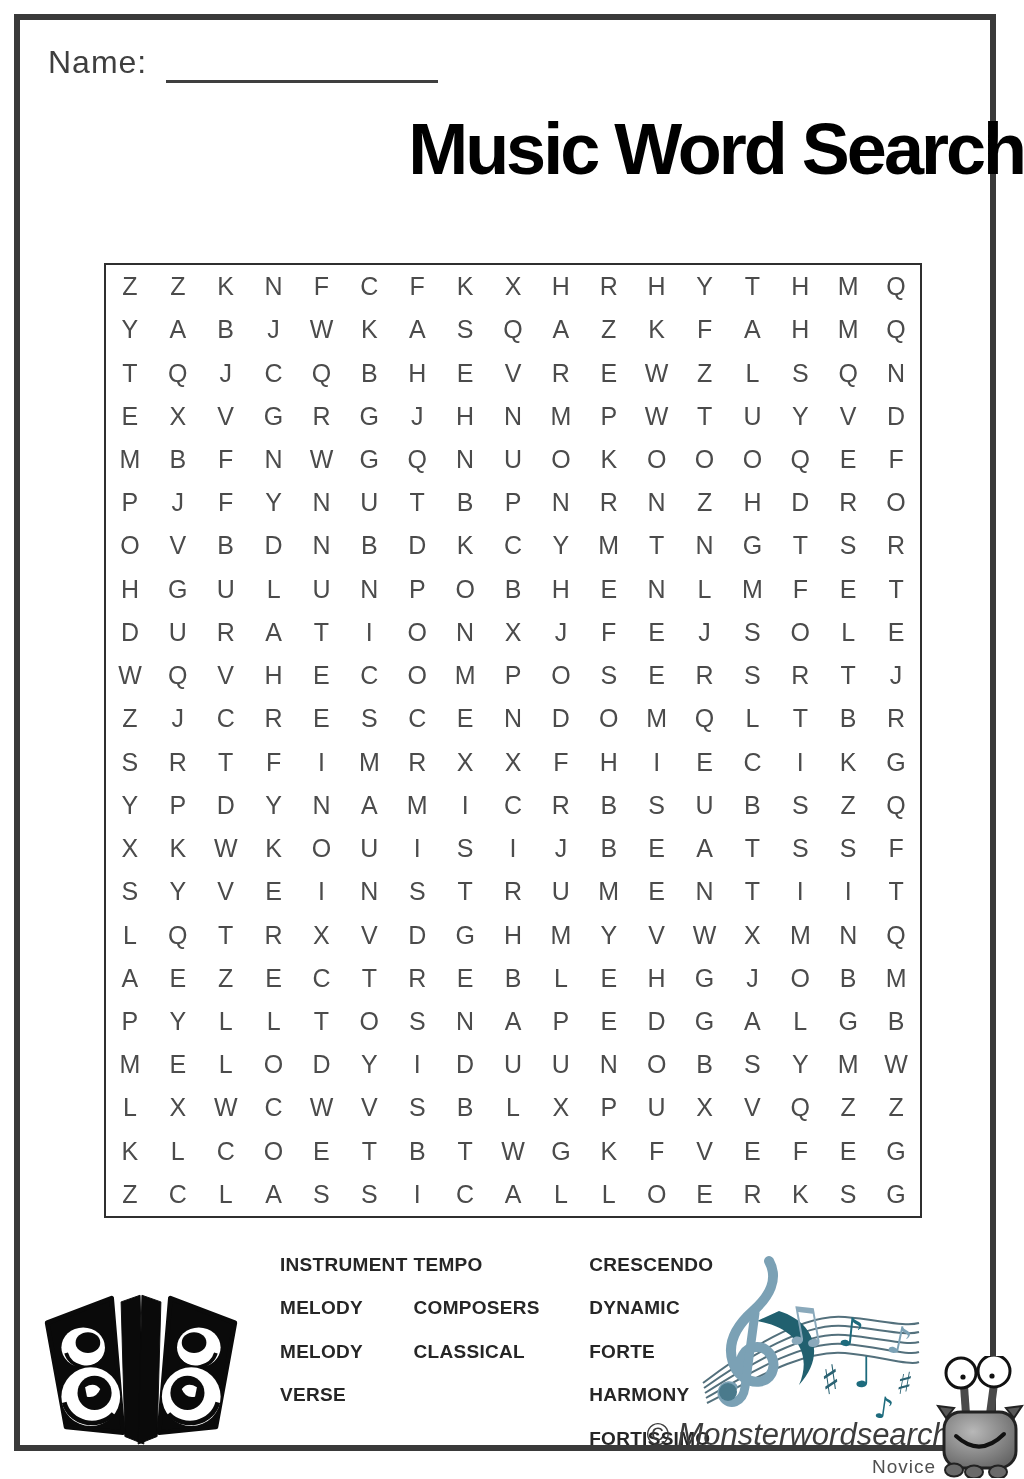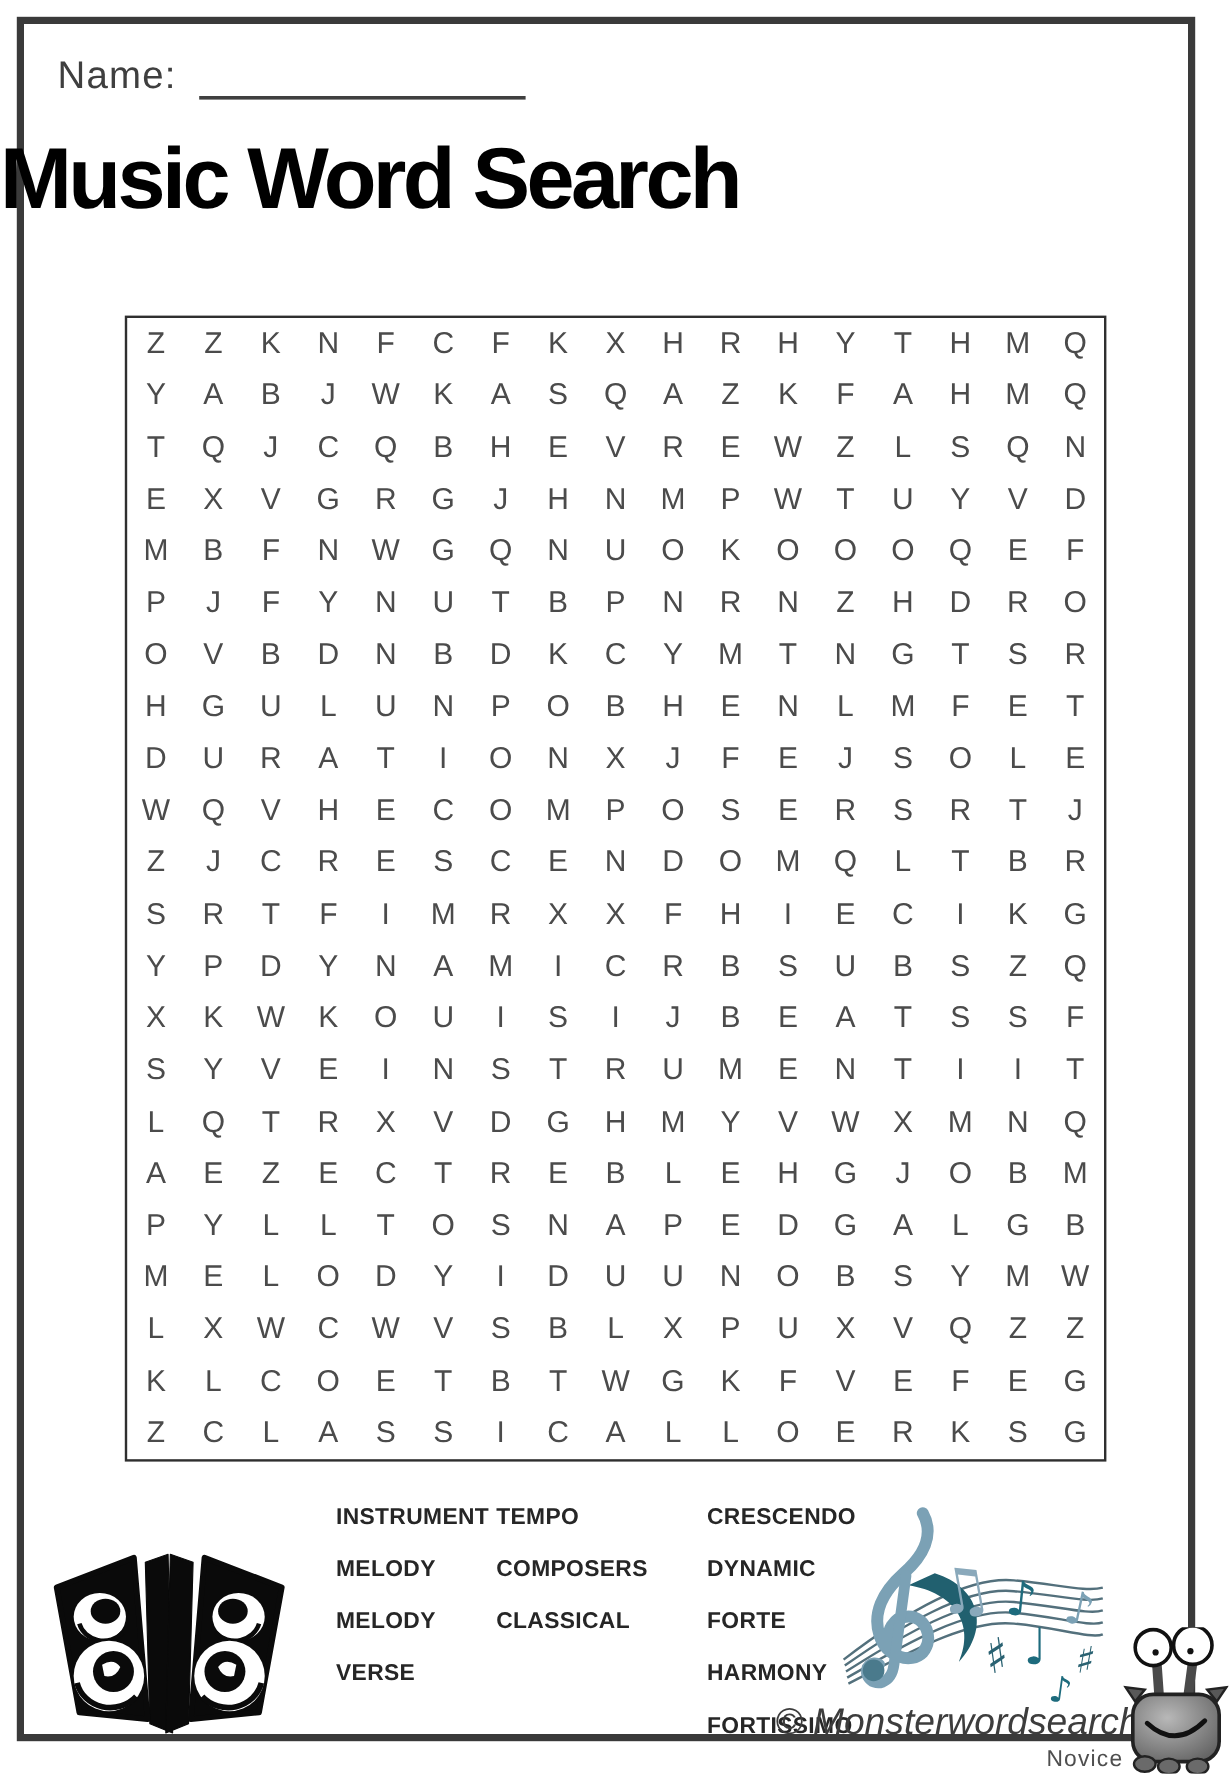--- a/index.html
+++ b/index.html
@@ -4,21 +4,21 @@
 <style>
   html,body{margin:0;padding:0;background:#ffffff;}
   .page{position:relative;width:1024px;height:1479px;background:#ffffff;overflow:hidden;
         font-family:"Liberation Sans",sans-serif;padding-left:28px;}
   .frame{position:absolute;left:14px;top:14px;width:982px;height:1437px;
          border:6px solid #3a3a3a;box-sizing:border-box;}
   .name-label{position:absolute;left:48px;top:44px;font-size:32px;color:#3f3f3f;
               letter-spacing:1px;}
   .name-line{position:absolute;left:166px;top:52px;width:272px;height:28px;
              border-bottom:3px solid #3f3f3f;}
-  .title{position:absolute;left:0;top:108px;width:1024px;margin:0;text-align:left;
+  .title{position:absolute;left:0;top:108px;width:1024px;margin:0;text-align:right;
          font-size:72px;font-weight:900;color:#000;letter-spacing:-3px;}
   .grid-box{position:absolute;left:104px;top:263px;width:818px;height:955px;
             border:2px solid #2f2f2f;box-sizing:border-box;
             display:grid;grid-template-columns:repeat(17,1fr);grid-auto-rows:1fr;}
   .cell{display:flex;align-items:center;justify-content:center;
         font-size:25px;color:#4b4b4b;font-weight:400;}
   .word-list{position:absolute;left:280px;top:1243px;width:440px;
              display:flex;gap:0;}
   .word-col{display:flex;flex-direction:column;}
   .word-col.c1{width:148px;}

